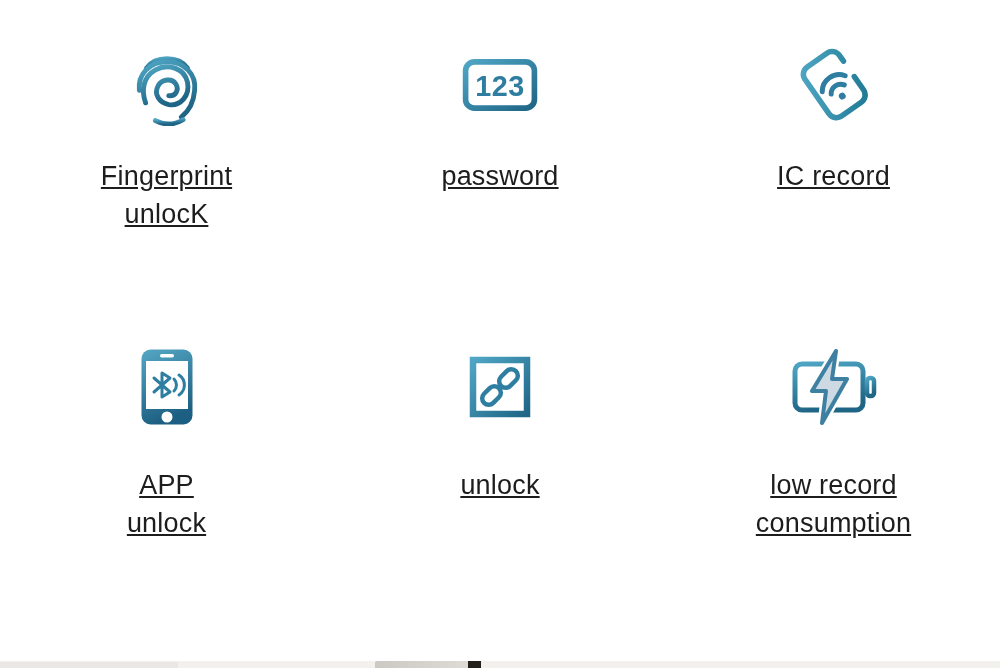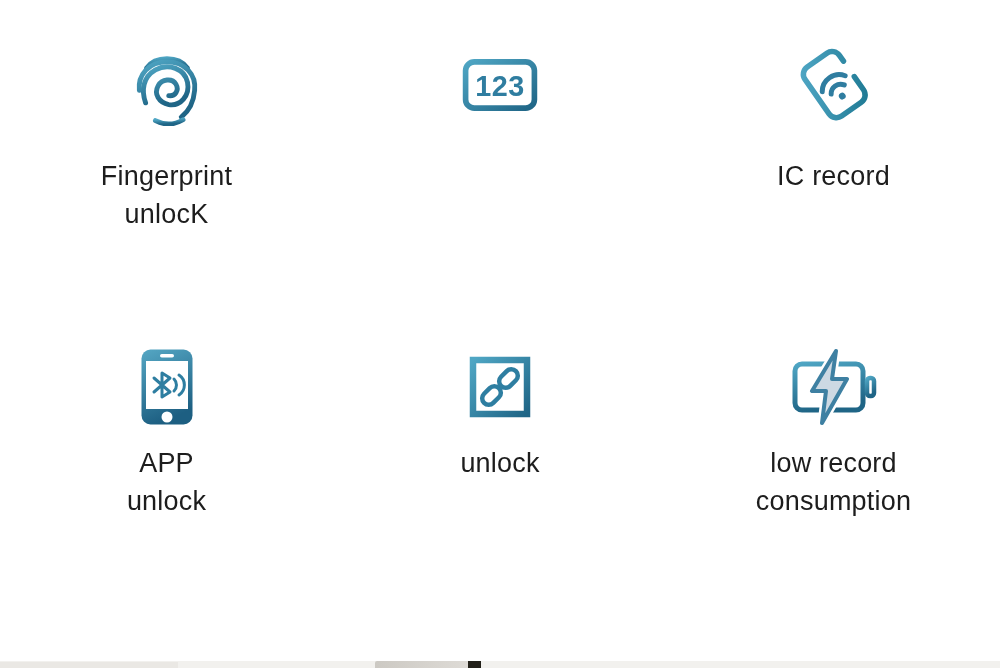--- a/index.html
+++ b/index.html
@@ -24,23 +24,24 @@
   }
   .icon-slot{
     display:flex;align-items:center;justify-content:center;
   }
   .row-1 .icon-slot{height:80px;}
   .row-2 .icon-slot{height:78px;}
   .feature-label{
     text-align:center;color:var(--text-color);
     font-size:27px;line-height:38px;font-weight:400;
     letter-spacing:0.2px;
+    text-decoration:underline;
   }
   .row-1 .feature-label{margin-top:32px;}
-  .row-2 .feature-label{margin-top:18px;text-align:center;}
+  .row-2 .feature-label{margin-top:40px;text-align:center;}
   .label-line{display:block;min-height:0;}
   .bottom-strip{
     position:absolute;left:0;bottom:0;width:1000px;height:7px;
     background:var(--strip-bg);
   }
   .strip-left-shade{
     position:absolute;left:0;top:1px;width:178px;height:6px;
     background:#eae8e4;
   }
   .strip-bar{
@@ -89,20 +90,21 @@
           <linearGradient id="kp-g" x1="0" y1="0" x2="1" y2="1">
             <stop offset="0" stop-color="#4FA6C4"></stop>
               <stop offset="1" stop-color="#1F6586"></stop>
           </linearGradient>
         </defs>
         <rect x="3.5" y="3.5" width="67" height="45" rx="8.5" stroke="url(#kp-g)" stroke-width="5.5" fill="none"></rect>
         <text x="37" y="37" text-anchor="middle" font-family="Liberation Sans, DejaVu Sans, sans-serif" font-size="28" font-weight="600" letter-spacing="0.5" fill="#2f7da0">123</text>
       </svg>
     </div>
     <div class="feature-label">
+      <span class="label-line">password</span>
     </div>
   </div>
 
   <div class="feature-cell">
     <div class="icon-slot">
       <svg width="88" height="86" viewBox="0 0 88 86" fill="none">
         <defs>
           <linearGradient id="card-g" x1="0" y1="0" x2="1" y2="1">
             <stop offset="0" stop-color="#4FA6C4"></stop>
               <stop offset="1" stop-color="#1F7A94"></stop>

